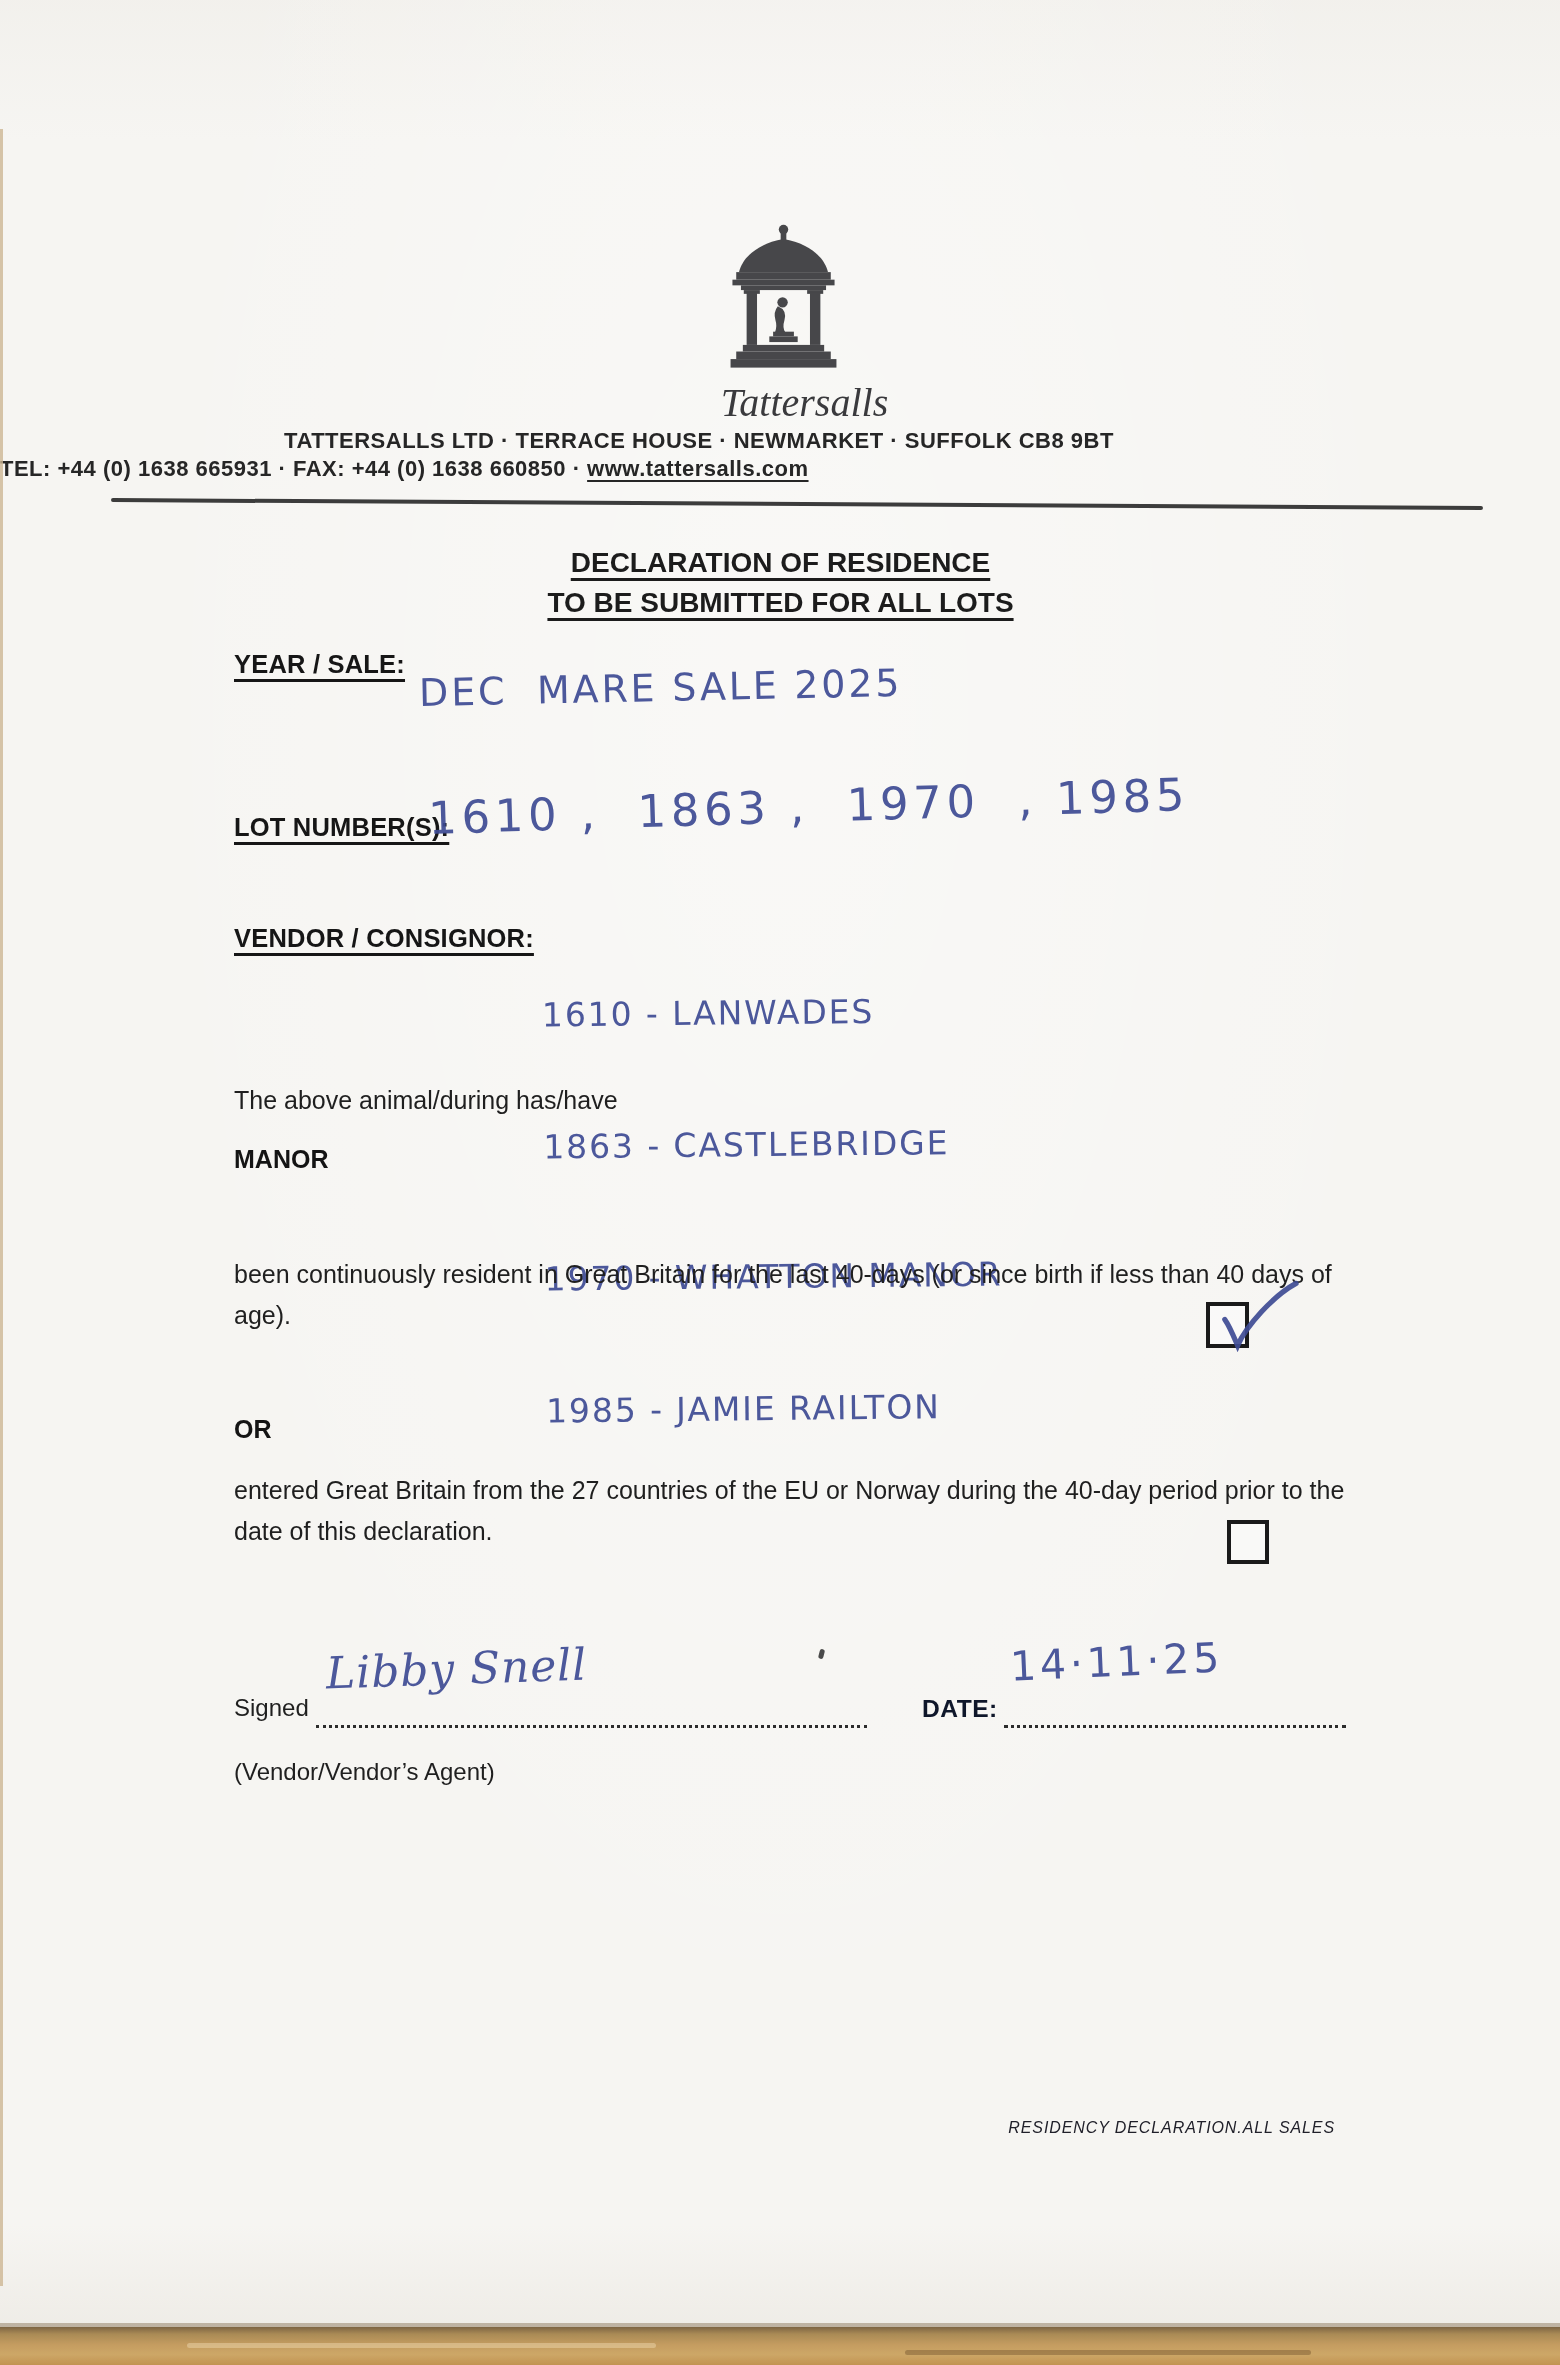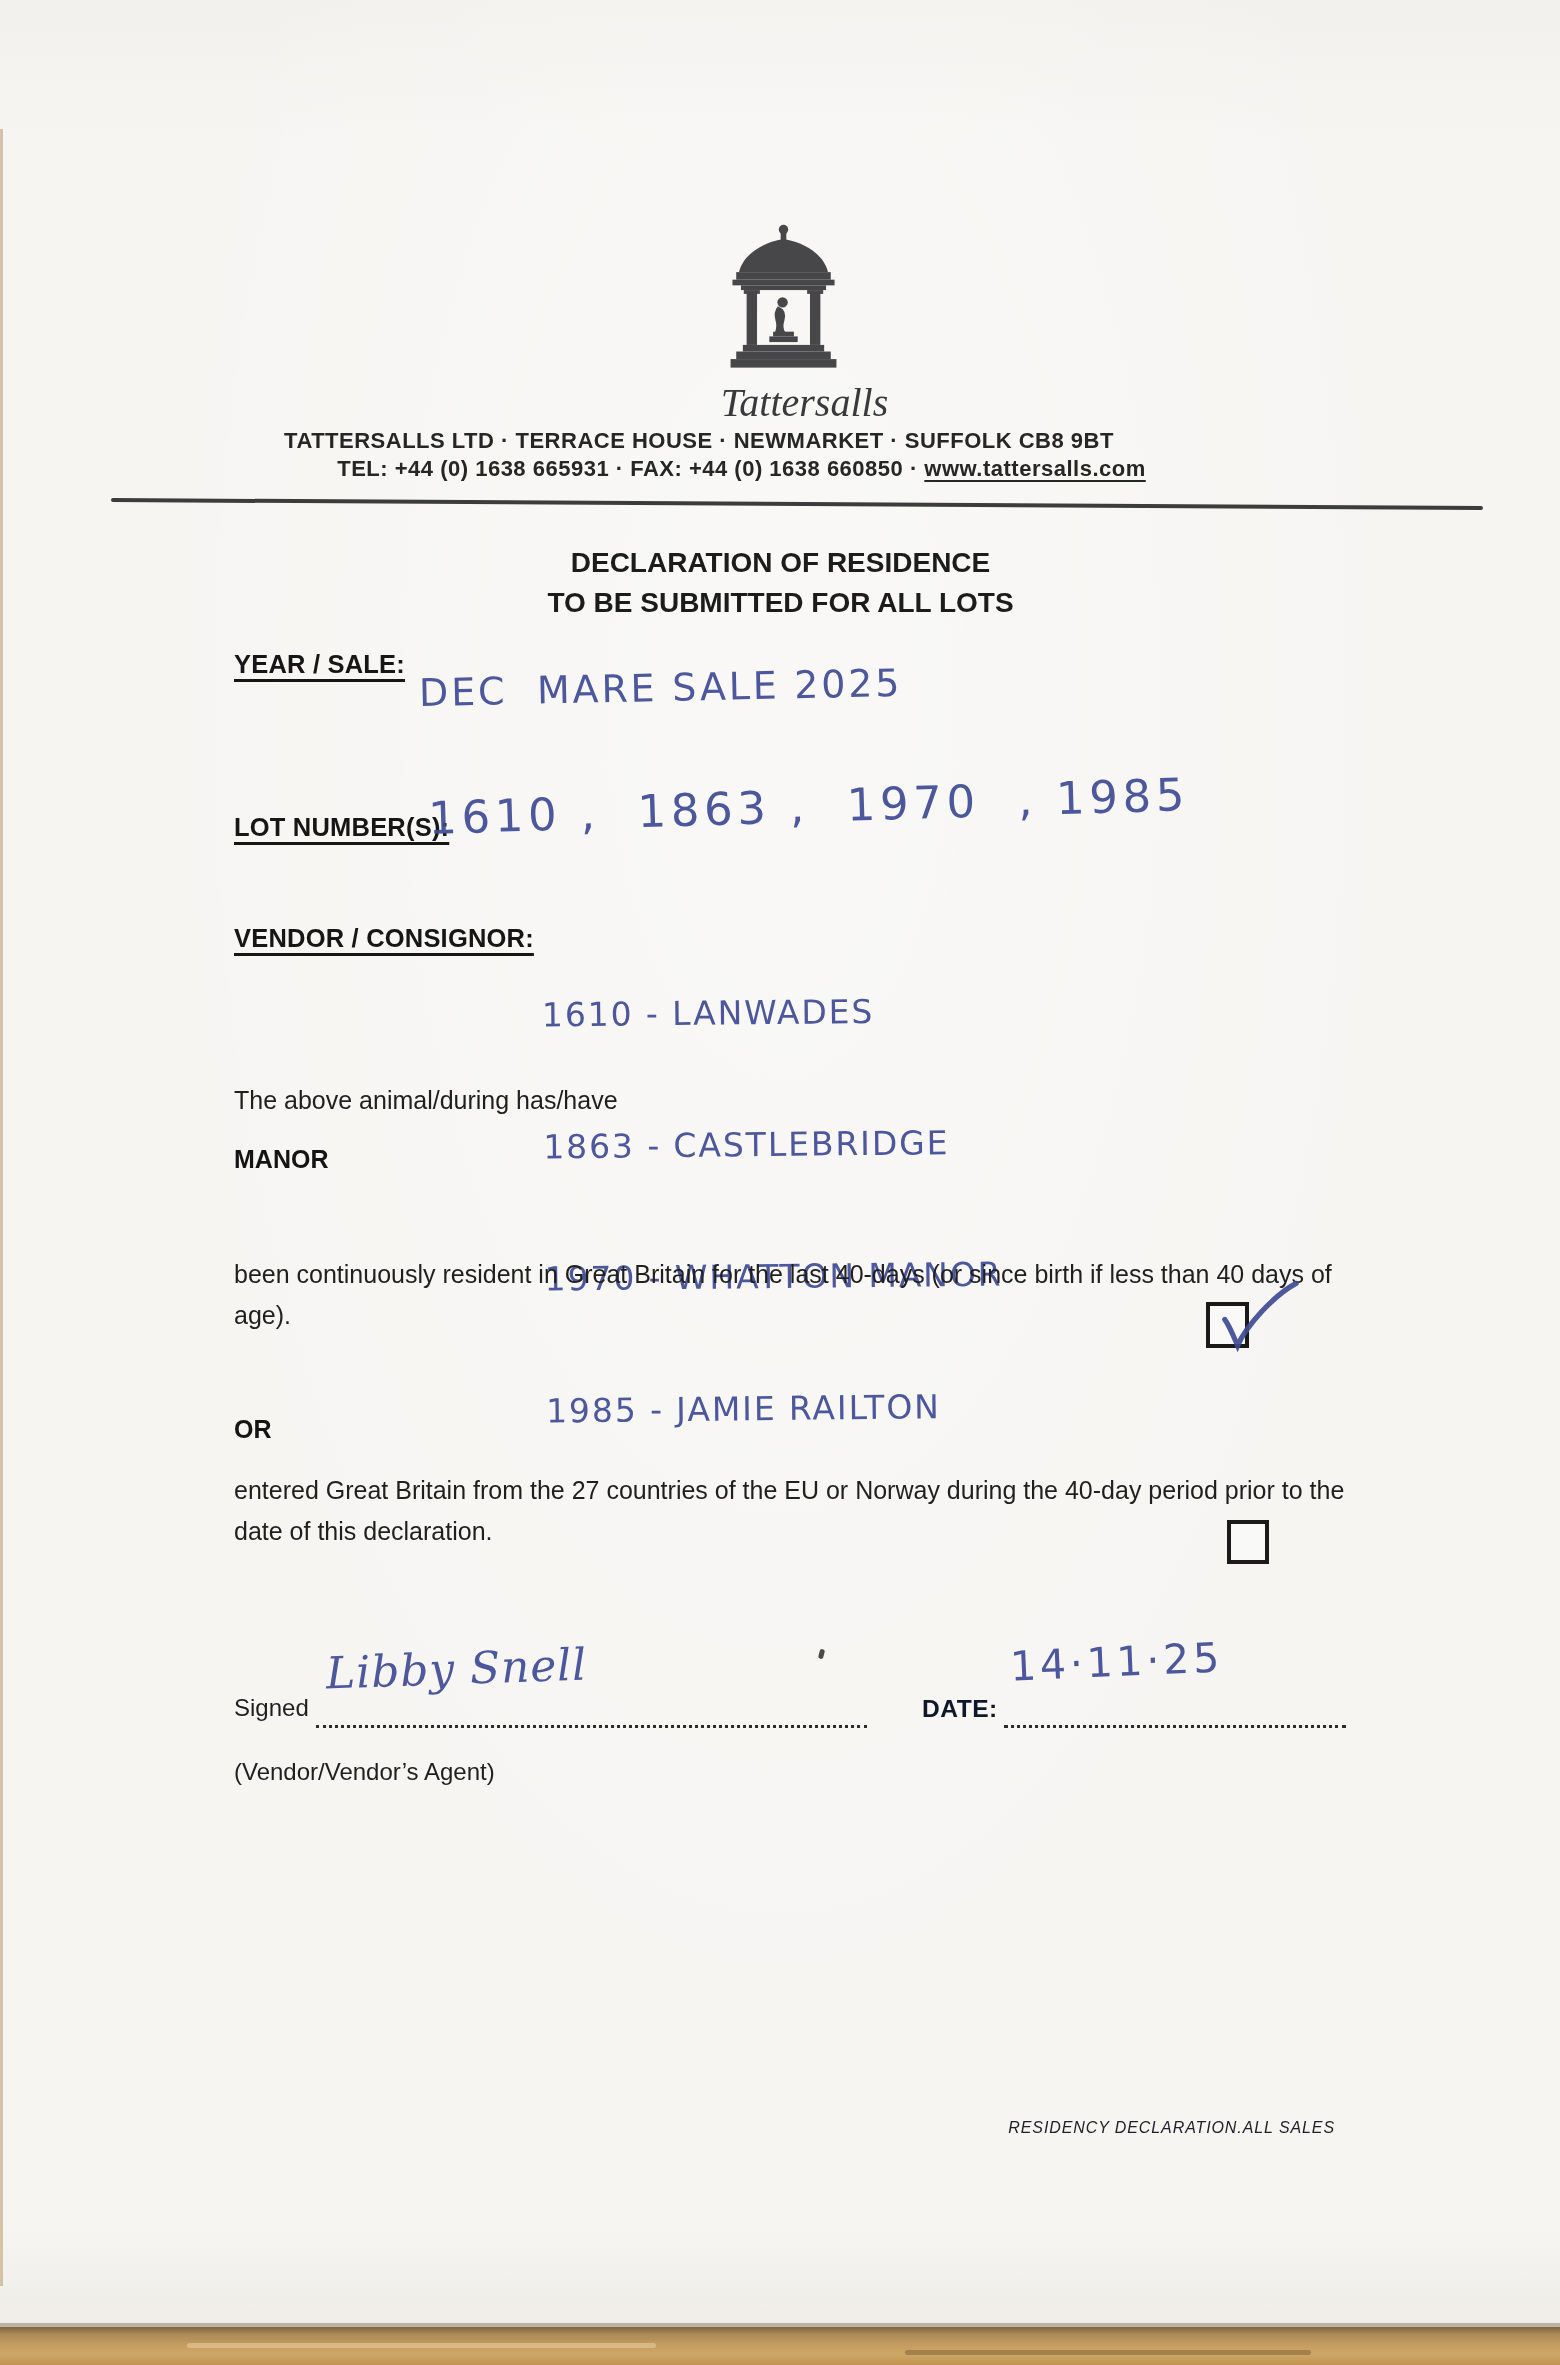--- a/index.html
+++ b/index.html
@@ -21,34 +21,34 @@
   .wordmark{
     position:absolute; left:0; top:379px; width:1561px; text-align:center;
     font-family:"Liberation Serif", serif; font-style:italic; font-weight:500;
     font-size:40px; color:#3a3a3d; letter-spacing:0px;padding-left:24px;
   }
   .addr1{
     position:absolute; left:0; top:428px; width:1398px; text-align:center;
     font-size:22px; font-weight:600; color:#262626; letter-spacing:0.5px;
   }
   .addr2{
-    position:absolute; left:0; top:456px; width:1483px; text-align:center;
+    position:absolute; left:0; top:456px; width:1483px; 
     font-size:22px; font-weight:600; color:#262626; letter-spacing:0.5px;
   }
   .addr2 .site{ text-decoration:underline; text-decoration-thickness:1.9px; text-underline-offset:3.8px; }
   .rule{
     position:absolute; left:111px; top:502px; width:1372px; height:4.3px;
     background:#3c3c3c; border-radius:2.4px; transform:rotate(0.33deg);
   }
   
   .title{
     position:absolute; left:0; top:543px; width:1561px; text-align:center;
     font-size:28px; font-weight:700; color:#1c1c1c; line-height:40px;
   }
-  .title span{ text-decoration-thickness:2.8px; text-underline-offset:5.7px; }
+  .title span{ text-decoration:underline; text-decoration-thickness:2.8px; text-underline-offset:5.7px; }
   
   .flabel{
     position:absolute; left:234px;
     font-size:25.5px; font-weight:700; color:#161616;
     text-decoration:underline; text-decoration-thickness:2.8px; text-underline-offset:5.7px;
     letter-spacing:0.2px;
   }
   
   .hw{
     position:absolute; color:#3e4b94; font-family:"DejaVu Sans", sans-serif;

